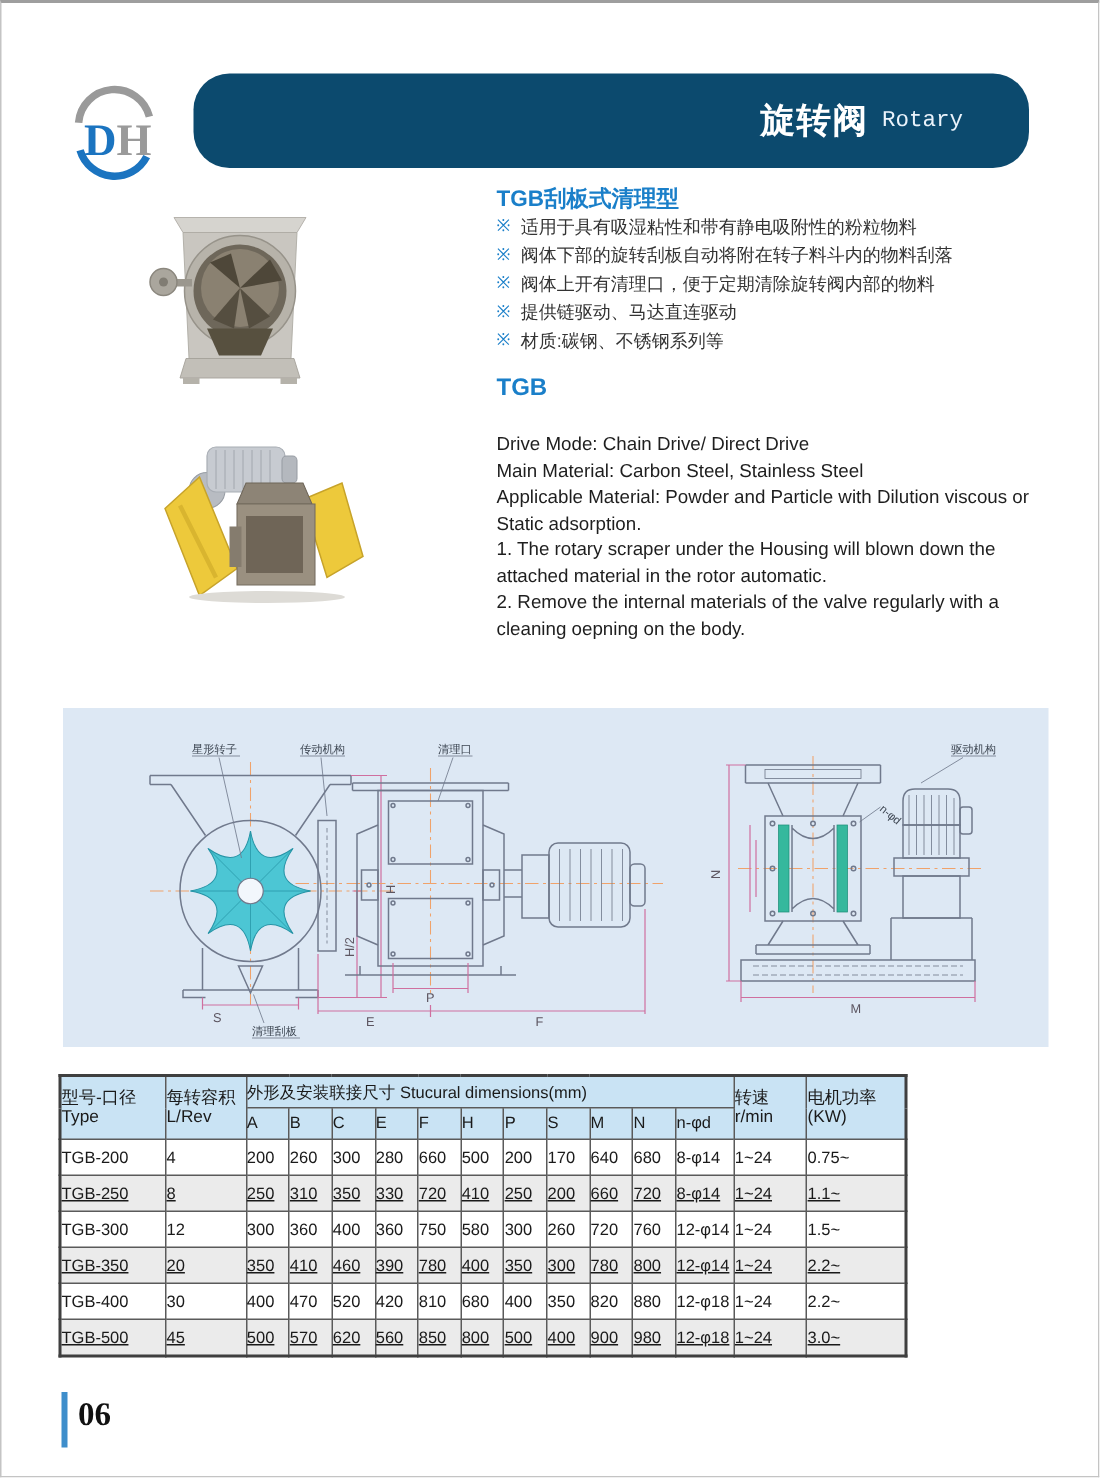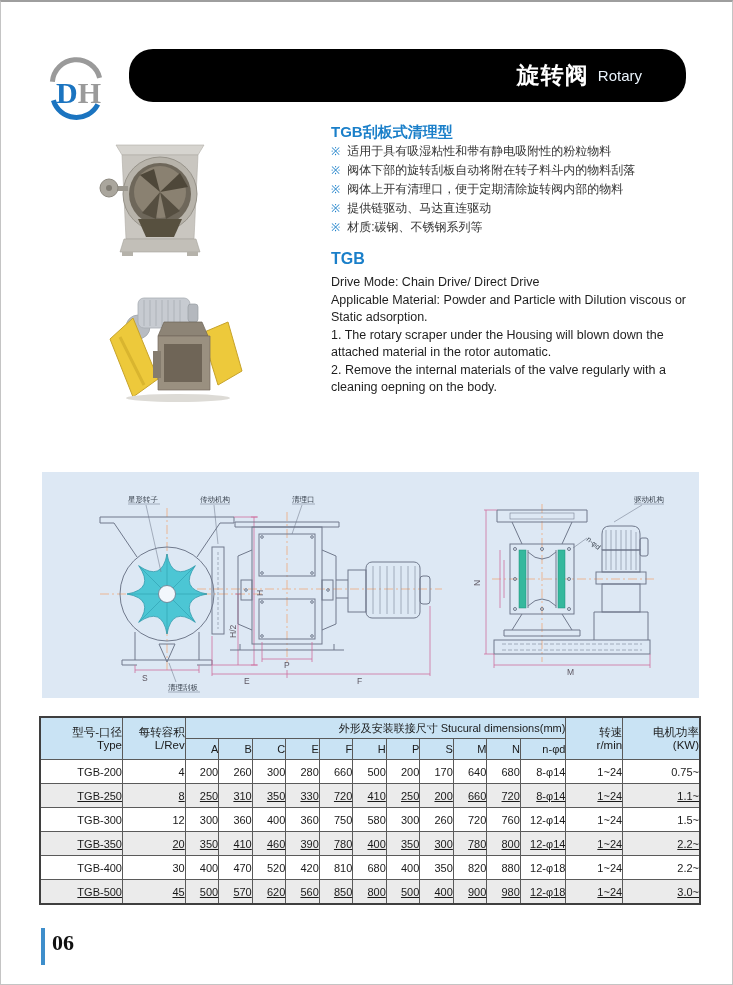--- a/index.html
+++ b/index.html
@@ -1,47 +1,47 @@
 <!DOCTYPE html>
 <html><head>
 <meta charset="utf-8">
 <style>
   html,body{margin:0;padding:0;background:#fff;}
   .page{position:relative;width:733px;height:985px;background:#fff;box-sizing:border-box;
         border:1px solid #c4c4c4;border-top:2px solid #9e9e9e;overflow:hidden;
         font-family:"Liberation Sans",sans-serif;}
   
   .logo{position:absolute;left:42px;top:54px;width:68px;height:68px;}
-  .banner{position:absolute;left:128px;top:47px;width:557px;height:53px;background:#000000;
+  .banner{position:absolute;left:128px;top:47px;width:557px;height:63px;background:#0c4a6e;
           border-radius:24px;display:flex;align-items:center;justify-content:flex-end;
-          padding-right:44px;box-sizing:border-box;gap:9px;}
+          padding-right:44px;box-sizing:border-box;gap:9px;font-family:Liberation Mono, monospace;}
   .banner-zh{color:#fff;font-size:23px;font-weight:bold;letter-spacing:1px;}
   .banner-en{color:#eaf3fb;font-size:15px;}
   
   .photo{position:absolute;}
   .photo1{left:97px;top:137px;}
   .photo2{left:105px;top:289px;}
   
   .content{position:absolute;left:330px;top:121px;width:374px;}
   .sec-title{color:#1a7fc9;font-size:15px;font-weight:bold;margin:0 0 0 0;}
   .bullet{display:flex;font-size:12px;color:#333;line-height:19px;}
   .bullet .mark{color:#1a7fc9;margin-right:7px;font-size:11px;}
-  .model-title{color:#1a7fc9;font-size:16px;font-weight:bold;margin:13px 0 6px 0;}
+  .model-title{color:#1a7fc9;font-size:16px;font-weight:bold;margin:13px 0 20px 0;}
   .spec-line{font-size:12.5px;color:#1e1e1e;line-height:17.5px;}
   
   .drawing{position:absolute;left:41px;top:470px;width:657px;height:226px;background:#dde8f4;}
   .dln{stroke:#70798c;fill:none;stroke-width:1;}
   .thin{stroke-width:.55;}
   .dim{stroke:#cf6f9f;stroke-width:.8;fill:none;}
   .cl{stroke:#f0a26a;stroke-width:.7;stroke-dasharray:9 3 2 3;fill:none;}
   .lbl{font:7.5px "Liberation Sans",sans-serif;fill:#3d4652;}
   .dtx{font:8.5px "Liberation Sans",sans-serif;fill:#5c5560;}
   
-  .dim-table{position:absolute;left:38px;top:714px;width:662px;border-collapse:collapse;
-             table-layout:fixed;font-size:11px;color:#1a1a1a;text-align:right;
+  .dim-table{position:absolute;left:38px;top:714px;width:566px;border-collapse:collapse;
+             table-layout:fixed;font-size:11px;color:#1a1a1a;text-align:left;
              border:2px solid #3f3f3f;}
   .dim-table th,.dim-table td{border:1px solid #5a5a5a;padding:0;font-weight:normal;}
   .dim-table thead th{background:#c9e3f4;height:20px;}
   .hz{font-size:11.5px;line-height:13px;}
   .dim-table tbody td{height:23px;background:#fff;}
   .dim-table tr.alt td{background:#ebebeb;text-decoration:underline;}
   
   .footer-bar{position:absolute;left:40px;top:926px;width:4px;height:37px;background:#3e8ecb;}
   .page-num{position:absolute;left:51px;top:928px;font-family:"Liberation Serif",serif;
             font-weight:bold;font-size:22px;color:#111;}
@@ -124,20 +124,21 @@
           <span>提供链驱动、马达直连驱动</span>
         </div>
         <div class="bullet">
           <span class="mark">※</span>
           <span>材质:碳钢、不锈钢系列等</span>
         </div>
       </div>
     <h2 class="model-title">TGB</h2>
     <div id="speclines">
         <div class="spec-line">Drive Mode: Chain Drive/ Direct Drive</div>
+        <div class="spec-line">Main Material: Carbon Steel, Stainless Steel</div>
         <div class="spec-line">Applicable Material: Powder and Particle with Dilution viscous or Static adsorption.</div>
         <div class="spec-line">1. The rotary scraper under the Housing will blown down the attached material in the rotor automatic.</div>
         <div class="spec-line">2. Remove the internal materials of the valve regularly with a cleaning oepning on the body.</div>
       </div>
   </div>
 
   <div class="drawing">
     <svg width="657" height="226" viewBox="0 0 657 226">
 
       <g>

